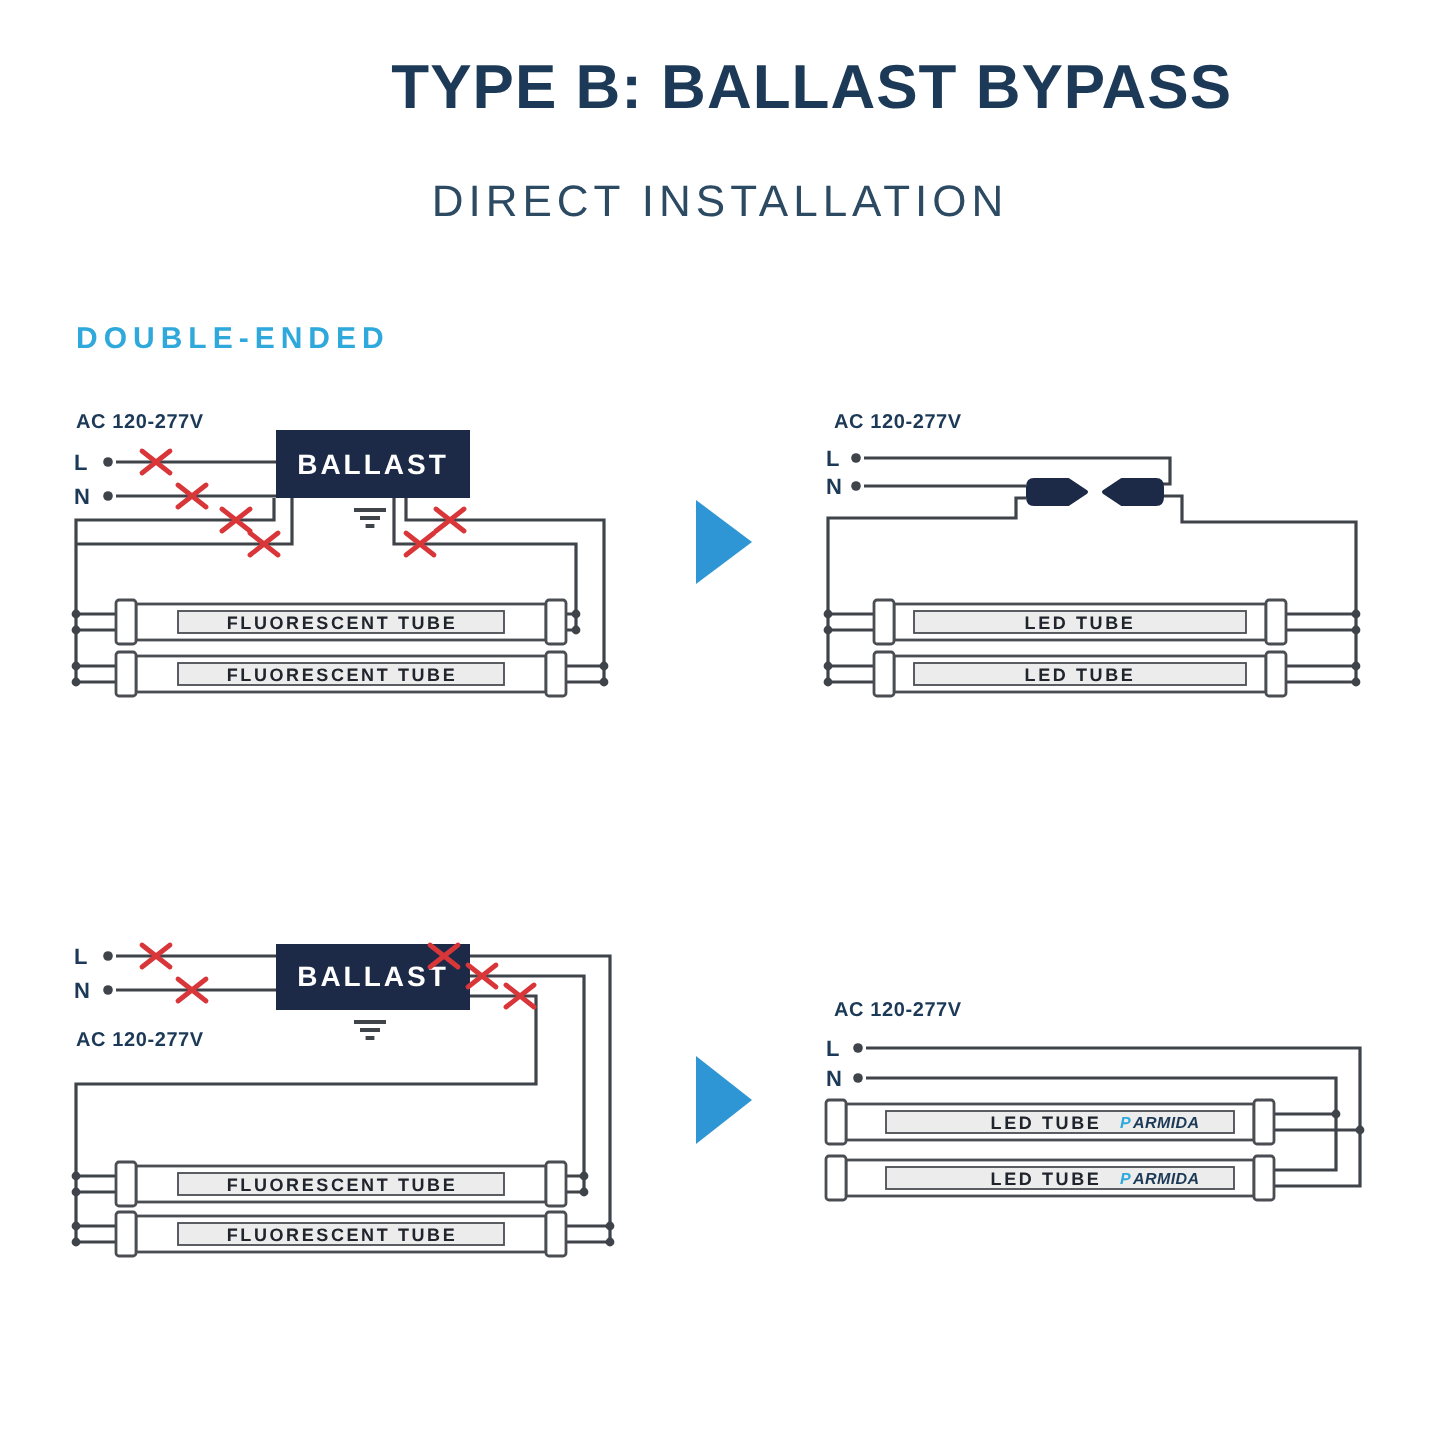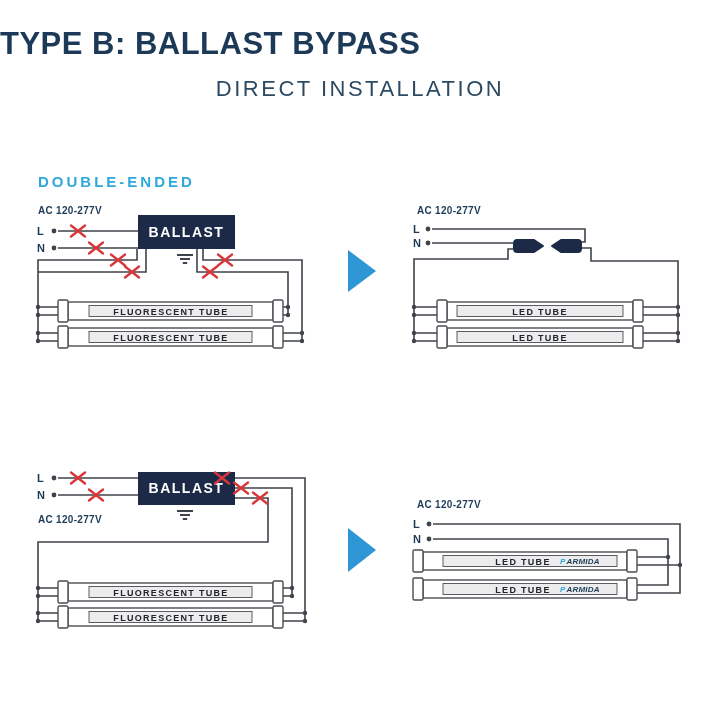--- a/index.html
+++ b/index.html
@@ -1,24 +1,24 @@
 <!DOCTYPE html>
 <html style="--navy: #1c3a57; --navy2: #2d4a63; --cyan: #2fa9dc; --red: #d9363a; --wire: #3f434a; --tubeborder: #4a4d52; --tubefill: #ececec; --ballast: #1d2a47; --arrow: #2e96d4;"><head>
 <meta charset="utf-8">
 <style>
   html,body{margin:0;padding:0;background:#ffffff;}
   .page{position:relative;width:720px;height:720px;background:#fff;overflow:hidden;
         font-family:"Liberation Sans",sans-serif;}
-  .title{position:absolute;left:0;top:26px;width:616px;text-align:left;
+  .title{position:absolute;left:0;top:26px;width:616px;text-align:right;
          font-size:31px;font-weight:800;letter-spacing:.5px;color:var(--navy);}
-  .subtitle{position:absolute;left:0;top:76px;width:720px;text-align:center;
+  .subtitle{position:absolute;left:0;top:88px;width:720px;text-align:center;
          font-size:22px;font-weight:500;letter-spacing:2.5px;color:var(--navy2);}
   .seclabel{position:absolute;left:38px;font-size:15px;font-weight:800;
          letter-spacing:3px;color:var(--cyan);}
-  .sec-double{top:173px;}
+  .sec-double{top:161px;}
   .sec-single{top:431px;}
   svg{position:absolute;overflow:visible;}
   .wire{fill:none;stroke:var(--wire);stroke-width:1.6;}
   .cap{fill:#ffffff;stroke:var(--tubeborder);stroke-width:1.4;}
   .tbody{fill:#ffffff;stroke:var(--tubeborder);stroke-width:1.4;}
   .panel{fill:var(--tubefill);stroke:var(--tubeborder);stroke-width:.9;}
   .dot{fill:var(--wire);}
   .ballast{fill:var(--ballast);}
   .nut{fill:var(--ballast);stroke:var(--ballast);stroke-width:2;stroke-linejoin:round;}
   .arrow{fill:var(--arrow);}

